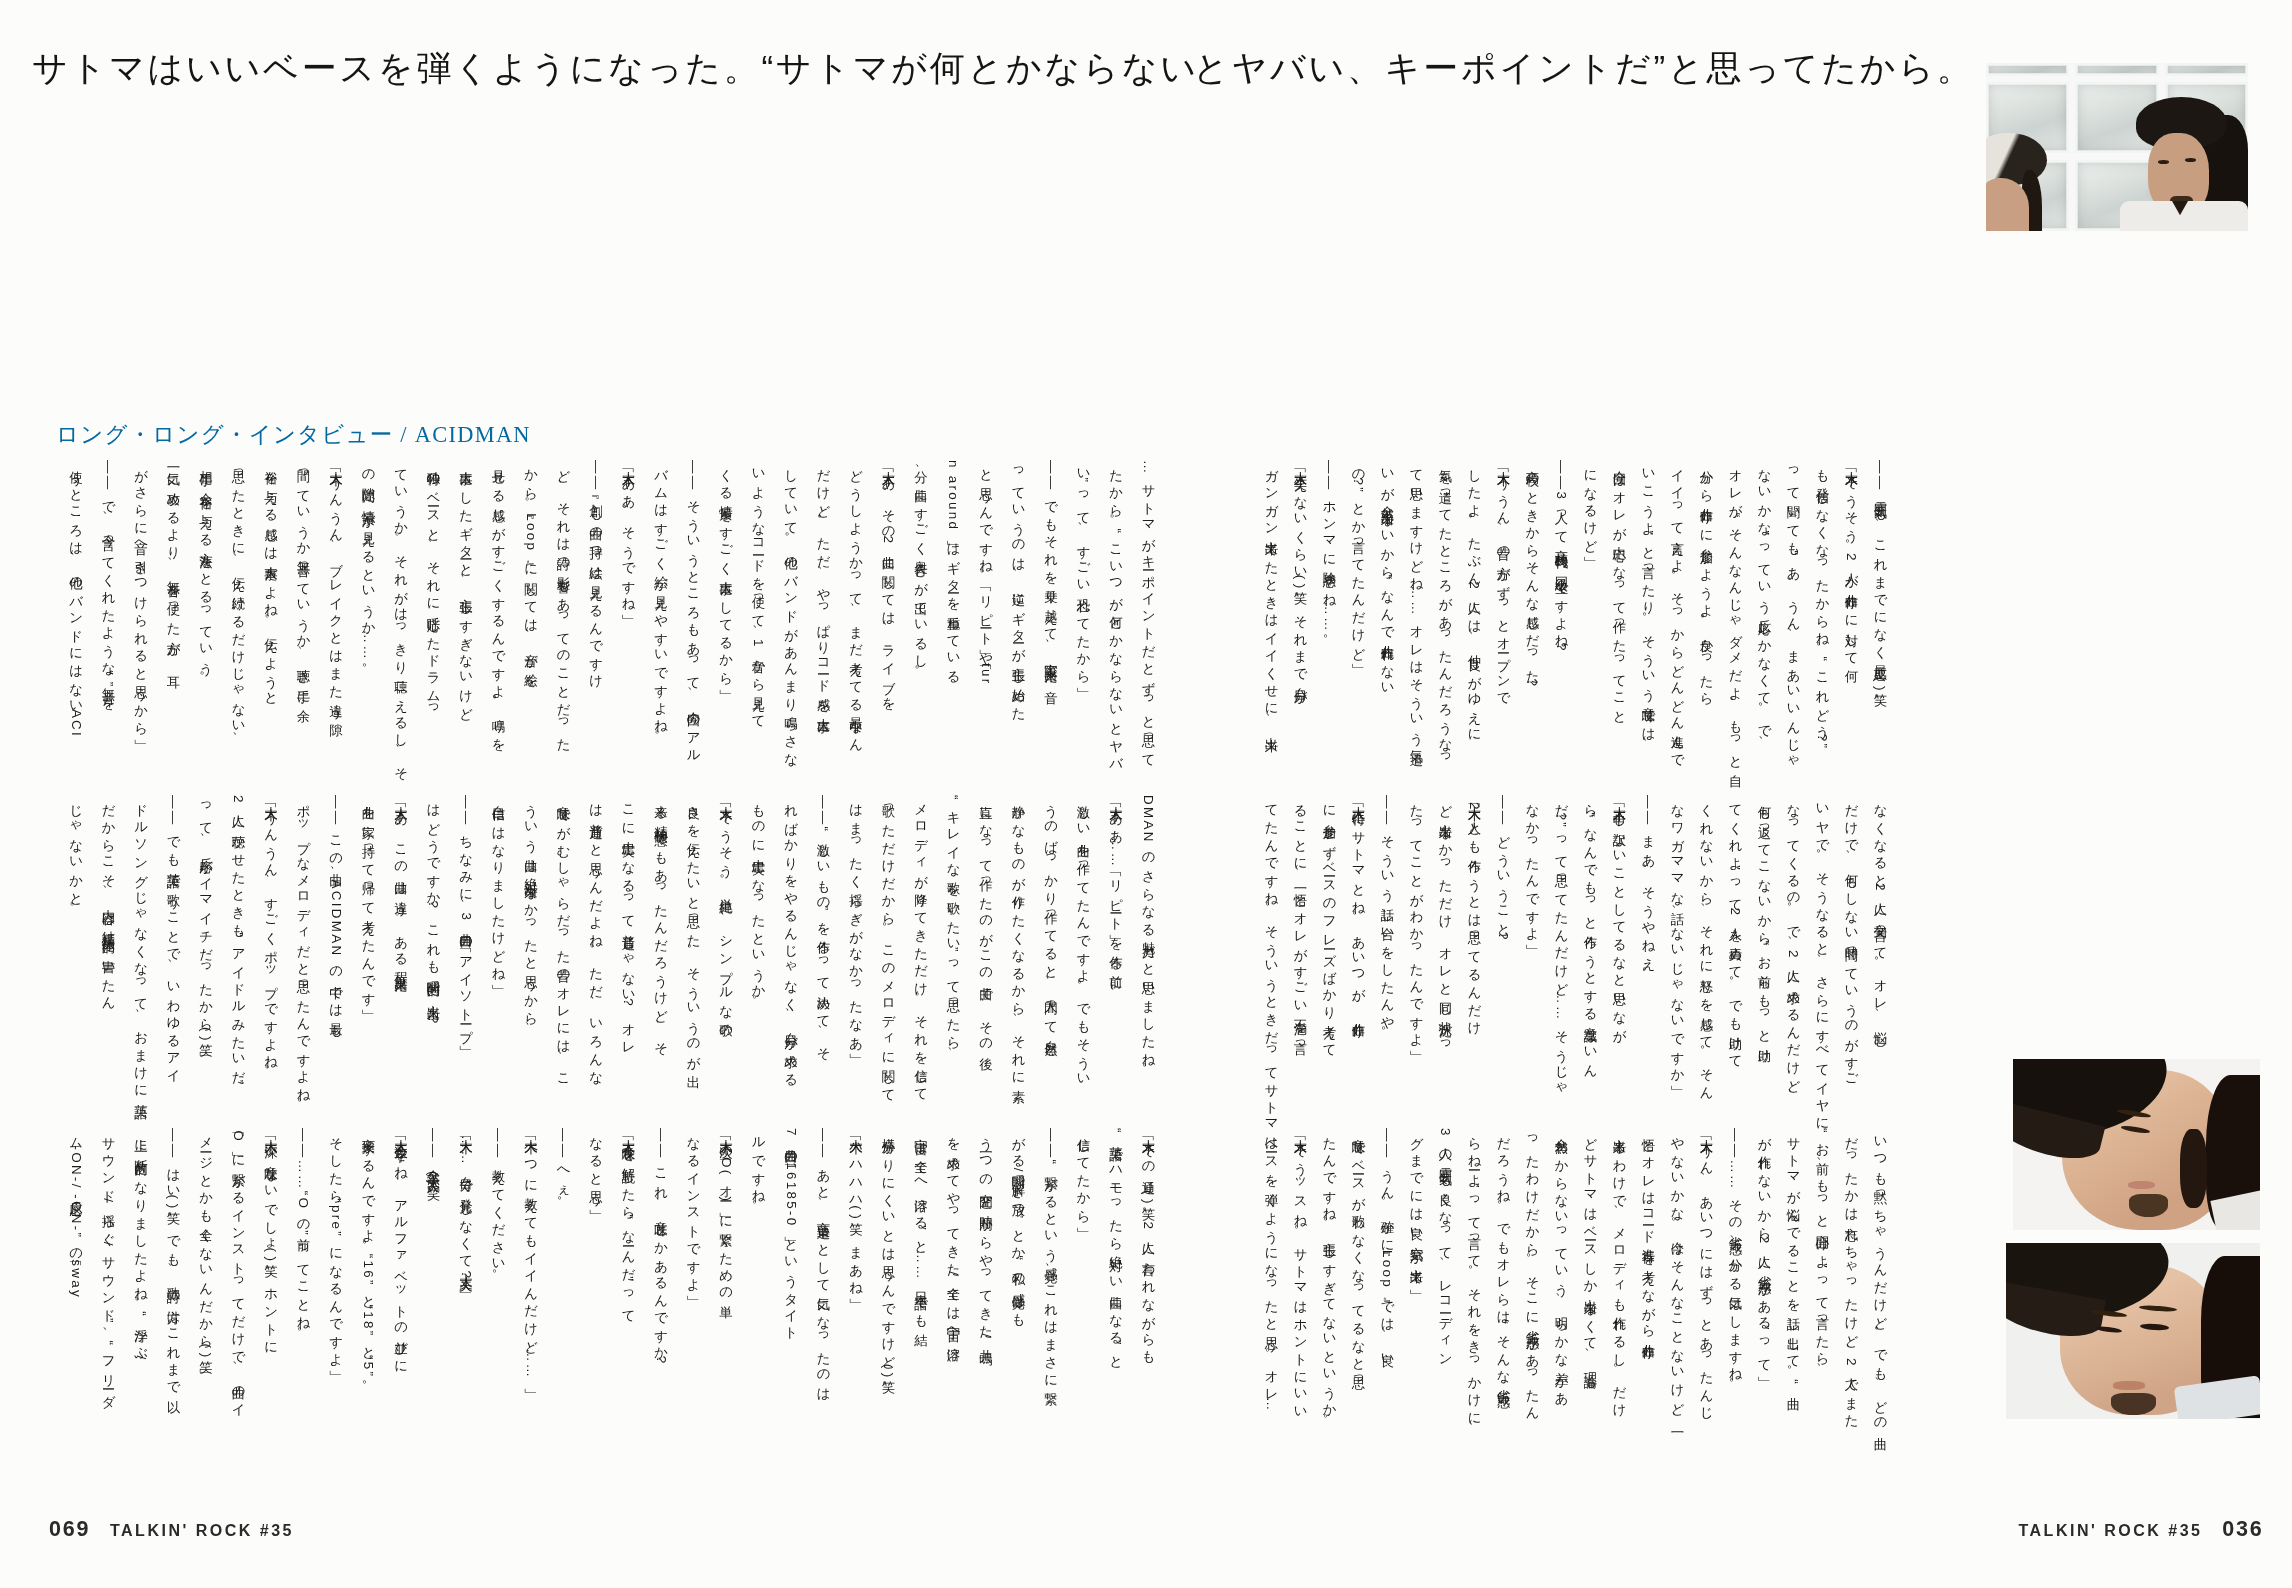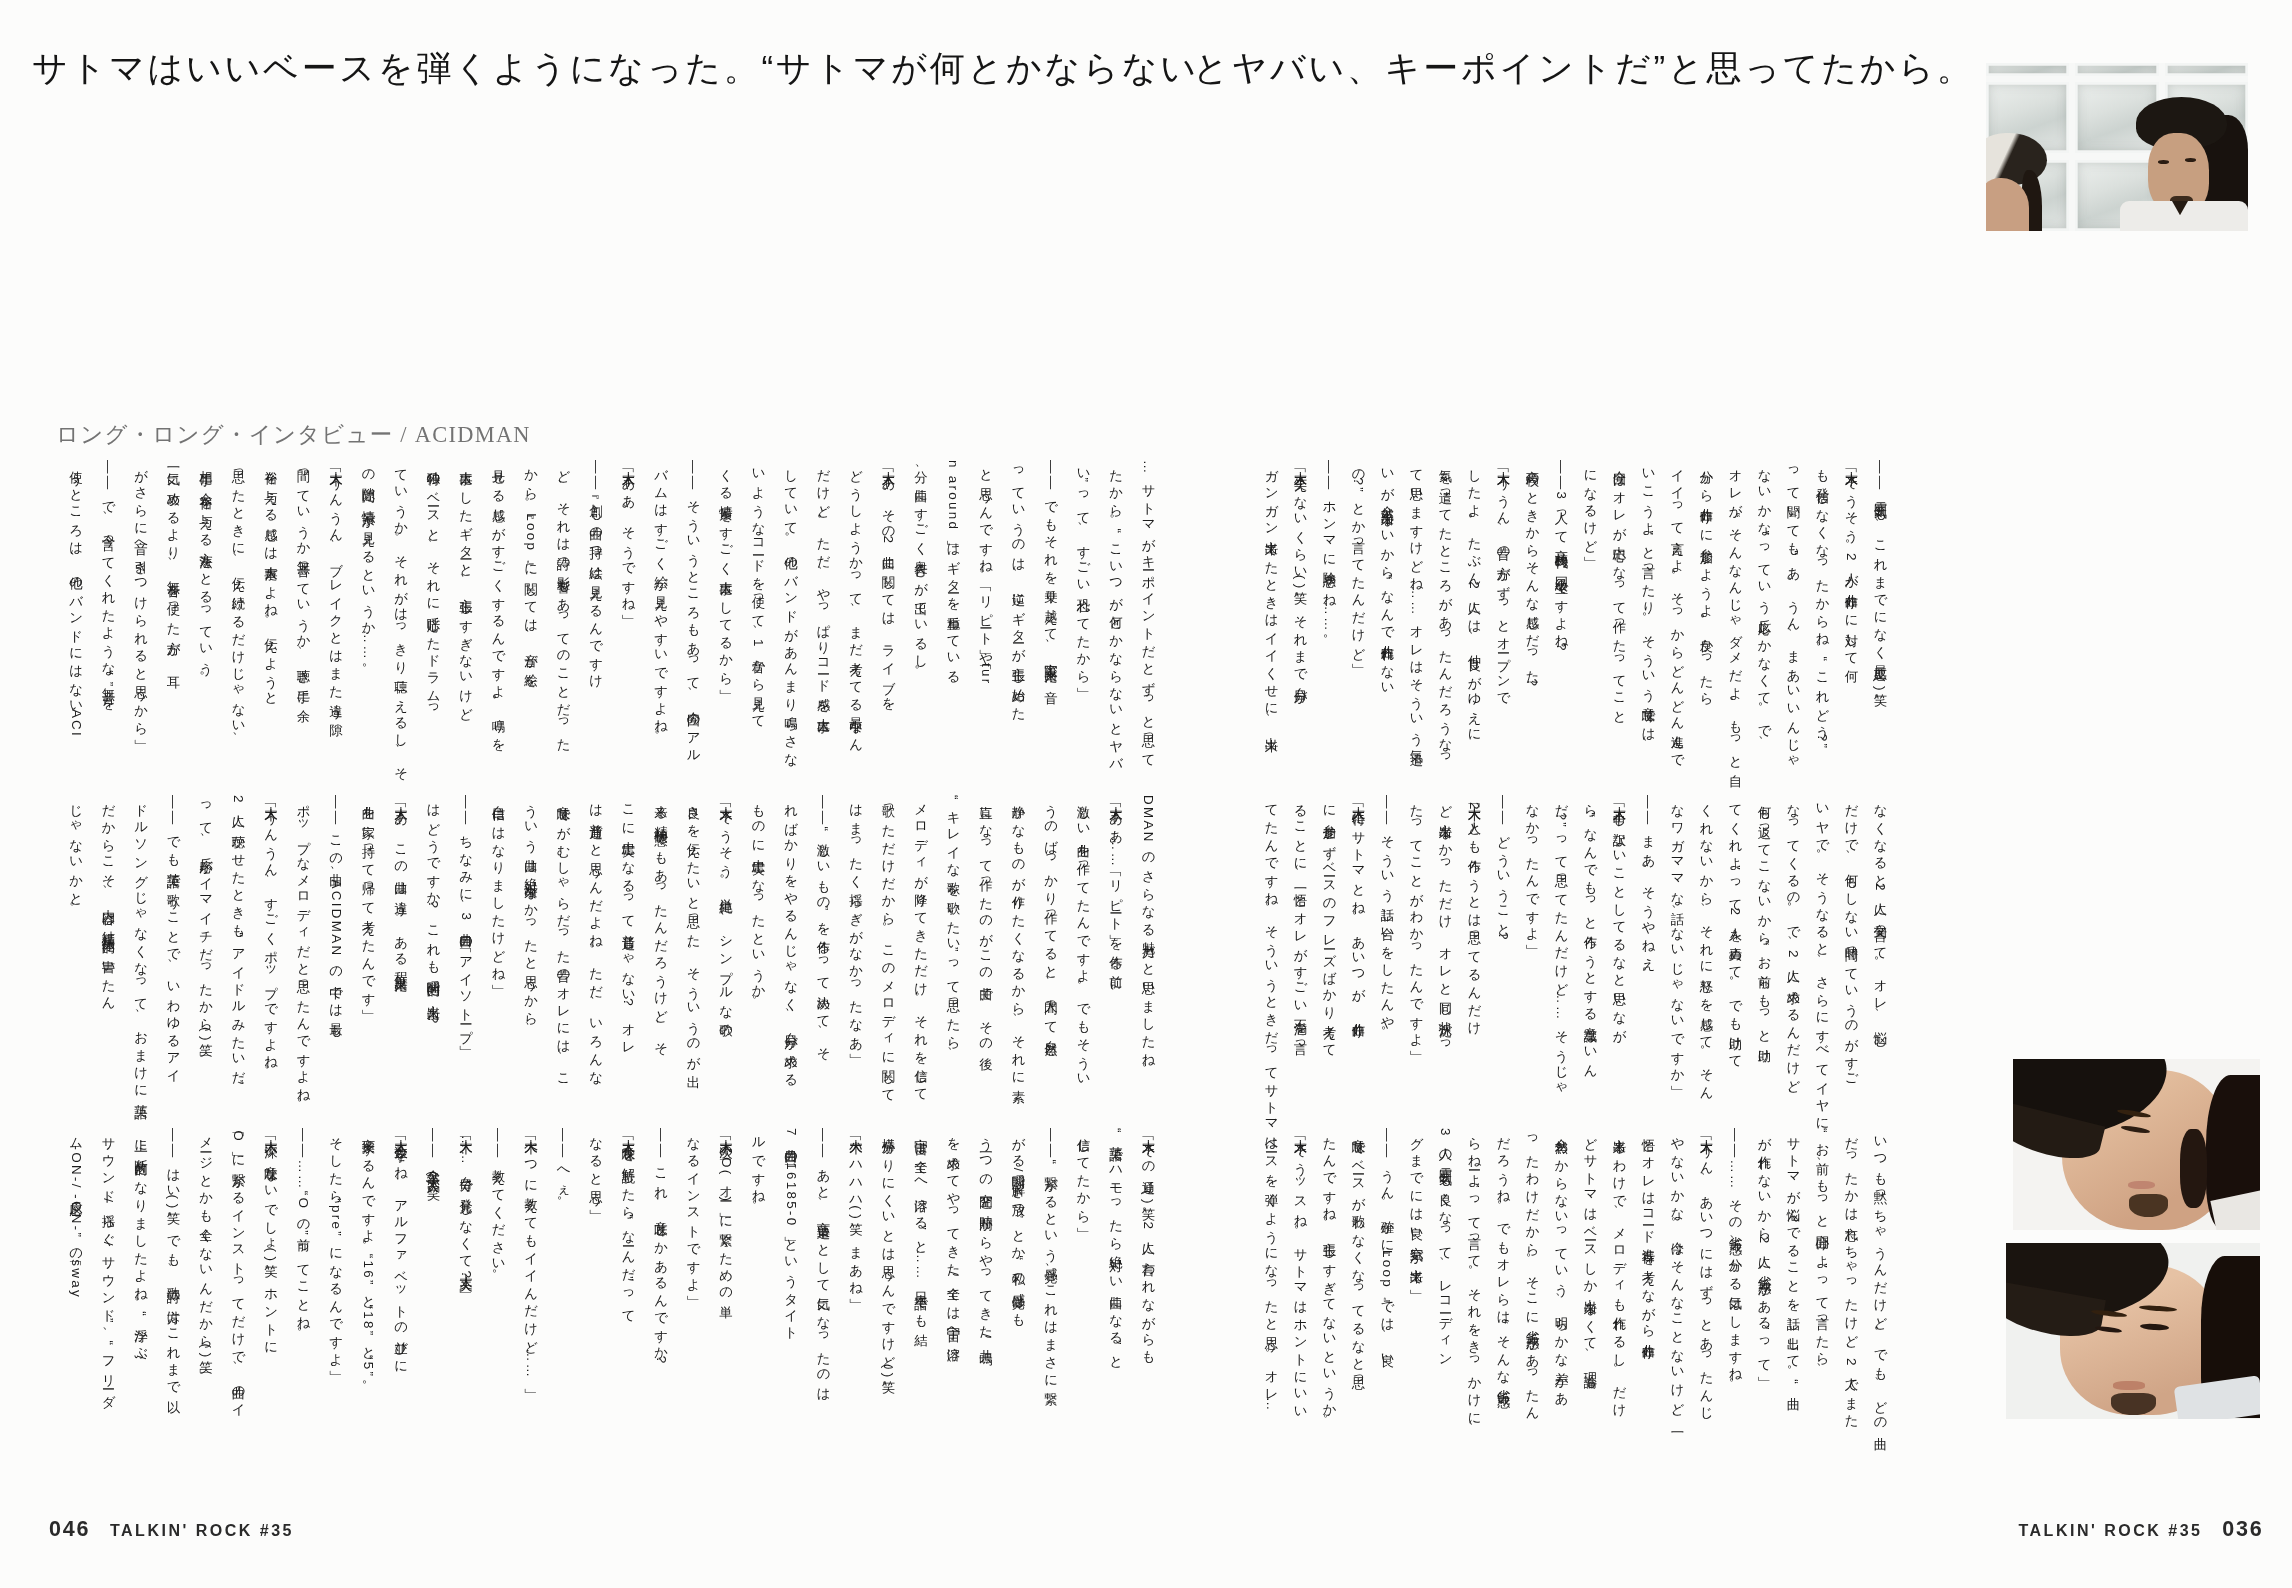--- a/index.html
+++ b/index.html
@@ -10,21 +10,21 @@
   
   .headline{
     position:absolute;top:45px;font-size:35px;color:#151515;
     letter-spacing:2.7px;font-weight:500;white-space:nowrap;
     font-family:"Liberation Sans",sans-serif;
   }
   #hl1{left:32px;}
   #hl2{left:1193px;text-align:right;}
   
   .section-label{
-    position:absolute;left:56px;top:419px;font-size:22.4px;color:#737373;
+    position:absolute;left:56px;top:419px;font-size:22.4px;color:#0369a1;
     letter-spacing:1.3px;font-family:"Liberation Serif","DejaVu Serif",serif;
   }
   
   .band{
     position:absolute;writing-mode:vertical-rl;white-space:pre;
     font-size:13.4px;letter-spacing:2.3px;color:#1c1c1c;
     font-family:"Liberation Sans",sans-serif;
   }
   .band.lp{left:56px;width:1108px;line-height:32.5px;}
   .band.rp{left:1254px;width:641px;line-height:29px;}
@@ -259,21 +259,21 @@
 らねーよ”って言って。それをきっかけに、
 3人の雰囲気も良くなって、レコーディン
 グまでには良い空気が出来て」
 ——うん。確かに『Loop』では、良い
 意味でベースが歌わなくなってるなと思っ
 たんですね。主張しすぎてないというか。
 大木「そうッスね。サトマはホントにいい
 ベースを弾くようになったと思う。オレ…</div>
 
 <div class="folio" id="folio-left">
-  <span class="num">046</span>
+  <span class="num">069</span>
   <span class="mag">TALKIN' ROCK #35</span>
 </div>
 <div class="folio" id="folio-right">
   <span class="mag">TALKIN' ROCK #35</span>
   <span class="num">036</span>
 </div>
 
 <div class="photo" id="photo-top-right">
   <div class="glass-wall">
     <div></div>

